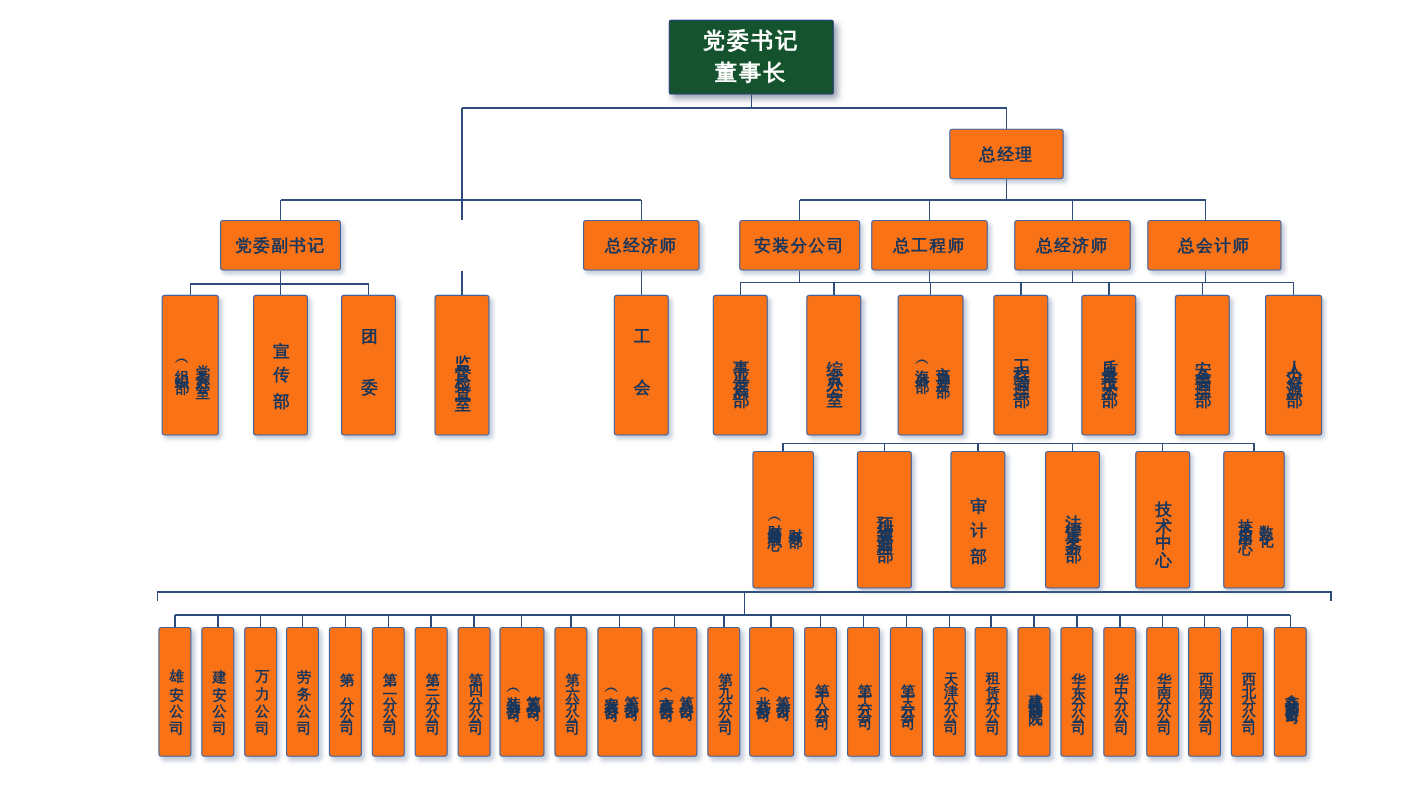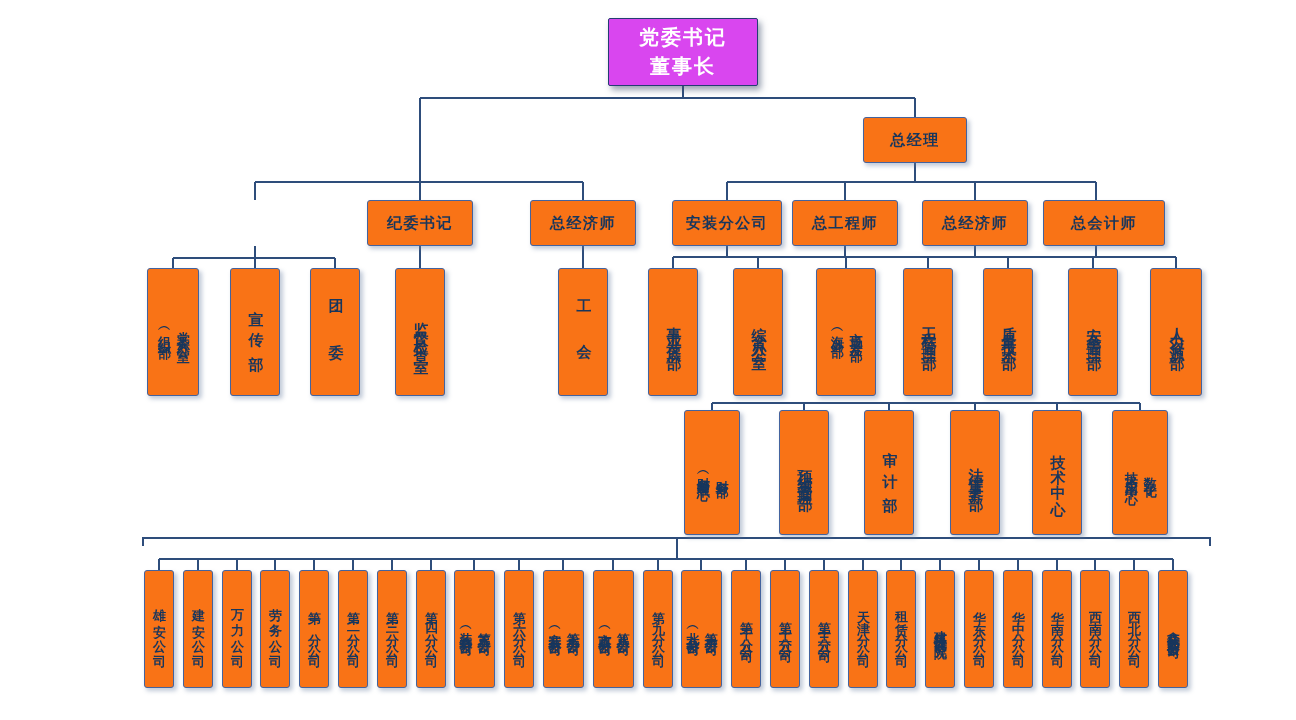--- a/index.html
+++ b/index.html
@@ -9,21 +9,21 @@
   }
   #wires{position:absolute;left:0;top:0;width:1296px;height:720px;}
   .box{
     position:absolute;box-sizing:border-box;background:#f97316;
     border:1.5px solid #44639e;border-radius:3px;
     box-shadow:2.5px 3px 4px rgba(110,130,165,.42);
     display:flex;align-items:center;justify-content:center;
     color:#17365d;
   }
   .root-box{
-    background:#d946ef;border:1px solid #243d73;border-radius:2px;
+    background:#14532d;border:1px solid #243d73;border-radius:2px;
     box-shadow:3px 4px 6px rgba(70,85,115,.55);
   }
   .root-label{
     color:#ffffff;font-weight:bold;font-size:20px;line-height:1.45;
     text-align:center;white-space:pre-line;letter-spacing:2px;
   }
   .h-label{font-size:15px;font-weight:600;letter-spacing:1.5px;}
   .vt{
     writing-mode:vertical-rl;text-orientation:mixed;
     white-space:pre-line;text-align:center;
@@ -69,22 +69,22 @@
 
   <div class="box root-box" style="left:608px;top:18px;width:150px;height:68px">
     <span class="root-label">党委书记
 董事长</span>
   </div>
 
   <div class="box" style="left:863px;top:117px;width:104px;height:46px">
     <span class="h-label">总经理</span>
   </div>
 
-  <div class="box" style="left:367px;top:200px;width:106px;height:46px">
-    <span class="h-label">纪委书记</span>
+  <div class="box" style="left:200px;top:200px;width:110px;height:46px">
+    <span class="h-label">党委副书记</span>
   </div>
   <div class="box" style="left:530px;top:200px;width:106px;height:46px">
     <span class="h-label">总经济师</span>
   </div>
 
   <div class="box" style="left:672px;top:200px;width:110px;height:46px">
     <span class="h-label">安装分公司</span>
   </div>
   <div class="box" style="left:792px;top:200px;width:106px;height:46px">
     <span class="h-label">总工程师</span>

